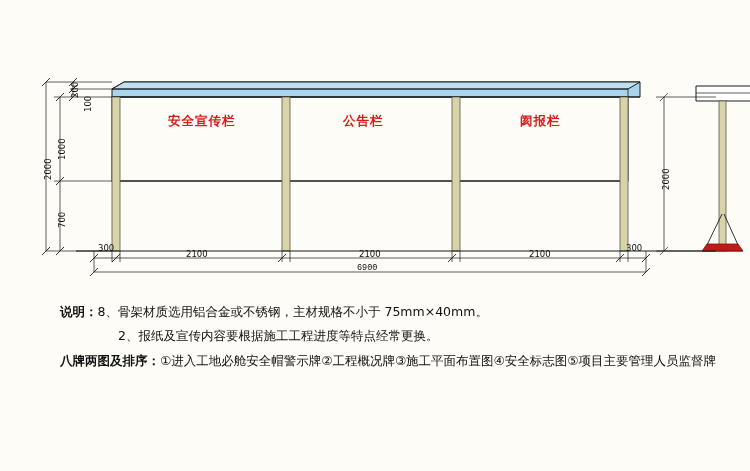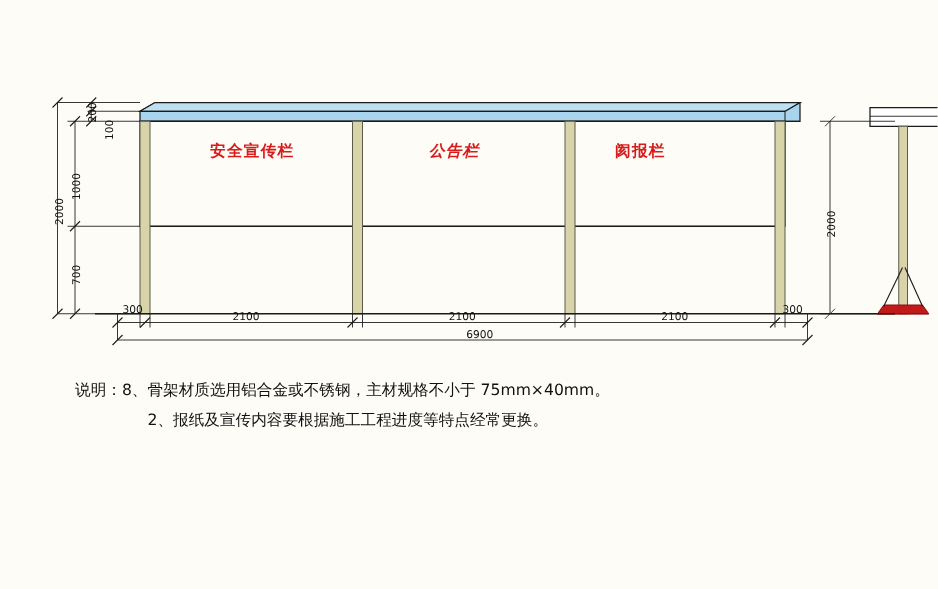--- a/index.html
+++ b/index.html
@@ -33,21 +33,21 @@
   }
   .notes{
     position:absolute;
     left:44px;top:300px;width:680px;
     color:#111;
     font-size:12.5px;
     line-height:1.95;
     font-family:"DejaVu Sans","Liberation Sans",sans-serif;
   }
   .notes-row{display:flex;align-items:flex-start;}
-  .notes-key{flex:0 0 auto;white-space:nowrap;}
+  .notes-key{flex:0 0 auto;white-space:nowrap;font-weight:bold;}
   .notes-val{flex:1 1 auto;}
   .notes-indent{padding-left:58px;align-items:center;}
 </style>
 </head>
 <body>
 
 <div id="stage">
 
   <svg width="750" height="471">
 
@@ -150,40 +150,44 @@
         <line x1="600" y1="262" x2="608" y2="254"></line>
         <line x1="626" y1="262" x2="634" y2="254"></line>
 
         <line x1="74" y1="276" x2="82" y2="268"></line>
         <line x1="626" y1="276" x2="634" y2="268"></line>
       </g>
     </g>
   </svg>
 
   <div class="panel-label" style="left:152px;top:113px;">安全宣传栏</div>
-  <div class="panel-label" style="left:327px;top:113px;font-style:italic;">公告栏</div>
-  <div class="panel-label" style="left:476px;top:113px;text-align:center;">阂报栏</div>
+  <div class="panel-label" style="left:327px;top:113px;">公告栏</div>
+  <div class="panel-label" style="left:504px;top:113px;text-align:center;">阂报栏</div>
 
   <div class="dim-text" style="left:82px;top:243px;">300</div>
   <div class="dim-text" style="left:170px;top:249px;">2100</div>
   <div class="dim-text" style="left:343px;top:249px;">2100</div>
   <div class="dim-text" style="left:513px;top:249px;">2100</div>
   <div class="dim-text" style="left:610px;top:243px;">300</div>
-  <div class="dim-text" style="left:357px;top:263px;">6900</div>
+  <div class="dim-text" style="left:341px;top:263px;font-family:Liberation Mono, monospace;">6900</div>
 
   <div class="dim-text rot" style="left:54px;top:98px;">200</div>
   <div class="dim-text rot" style="left:67px;top:112px;">100</div>
   <div class="dim-text rot" style="left:41px;top:160px;">1000</div>
   <div class="dim-text rot" style="left:41px;top:228px;">700</div>
   <div class="dim-text rot" style="left:27px;top:180px;">2000</div>
   <div class="dim-text rot" style="left:645px;top:190px;">2000</div>
 
   <div class="notes">
     <div class="notes-row">
       <span class="notes-key">说明：</span>
       <span class="notes-val">8、骨架材质选用铝合金或不锈钢，主材规格不小于 75mm×40mm。</span>
     </div>
     <div class="notes-row notes-indent">
       <span class="notes-val">2、报纸及宣传内容要根据施工工程进度等特点经常更换。</span>
     </div>
+    <div class="notes-row">
+      <span class="notes-key">八牌两图及排序：</span>
+      <span class="notes-val">①进入工地必舱安全帽警示牌②工程概况牌③施工平面布置图④安全标志图⑤项目主要管理人员监督牌</span>
+    </div>
   </div>
 
 </div>
 
 </body></html>

